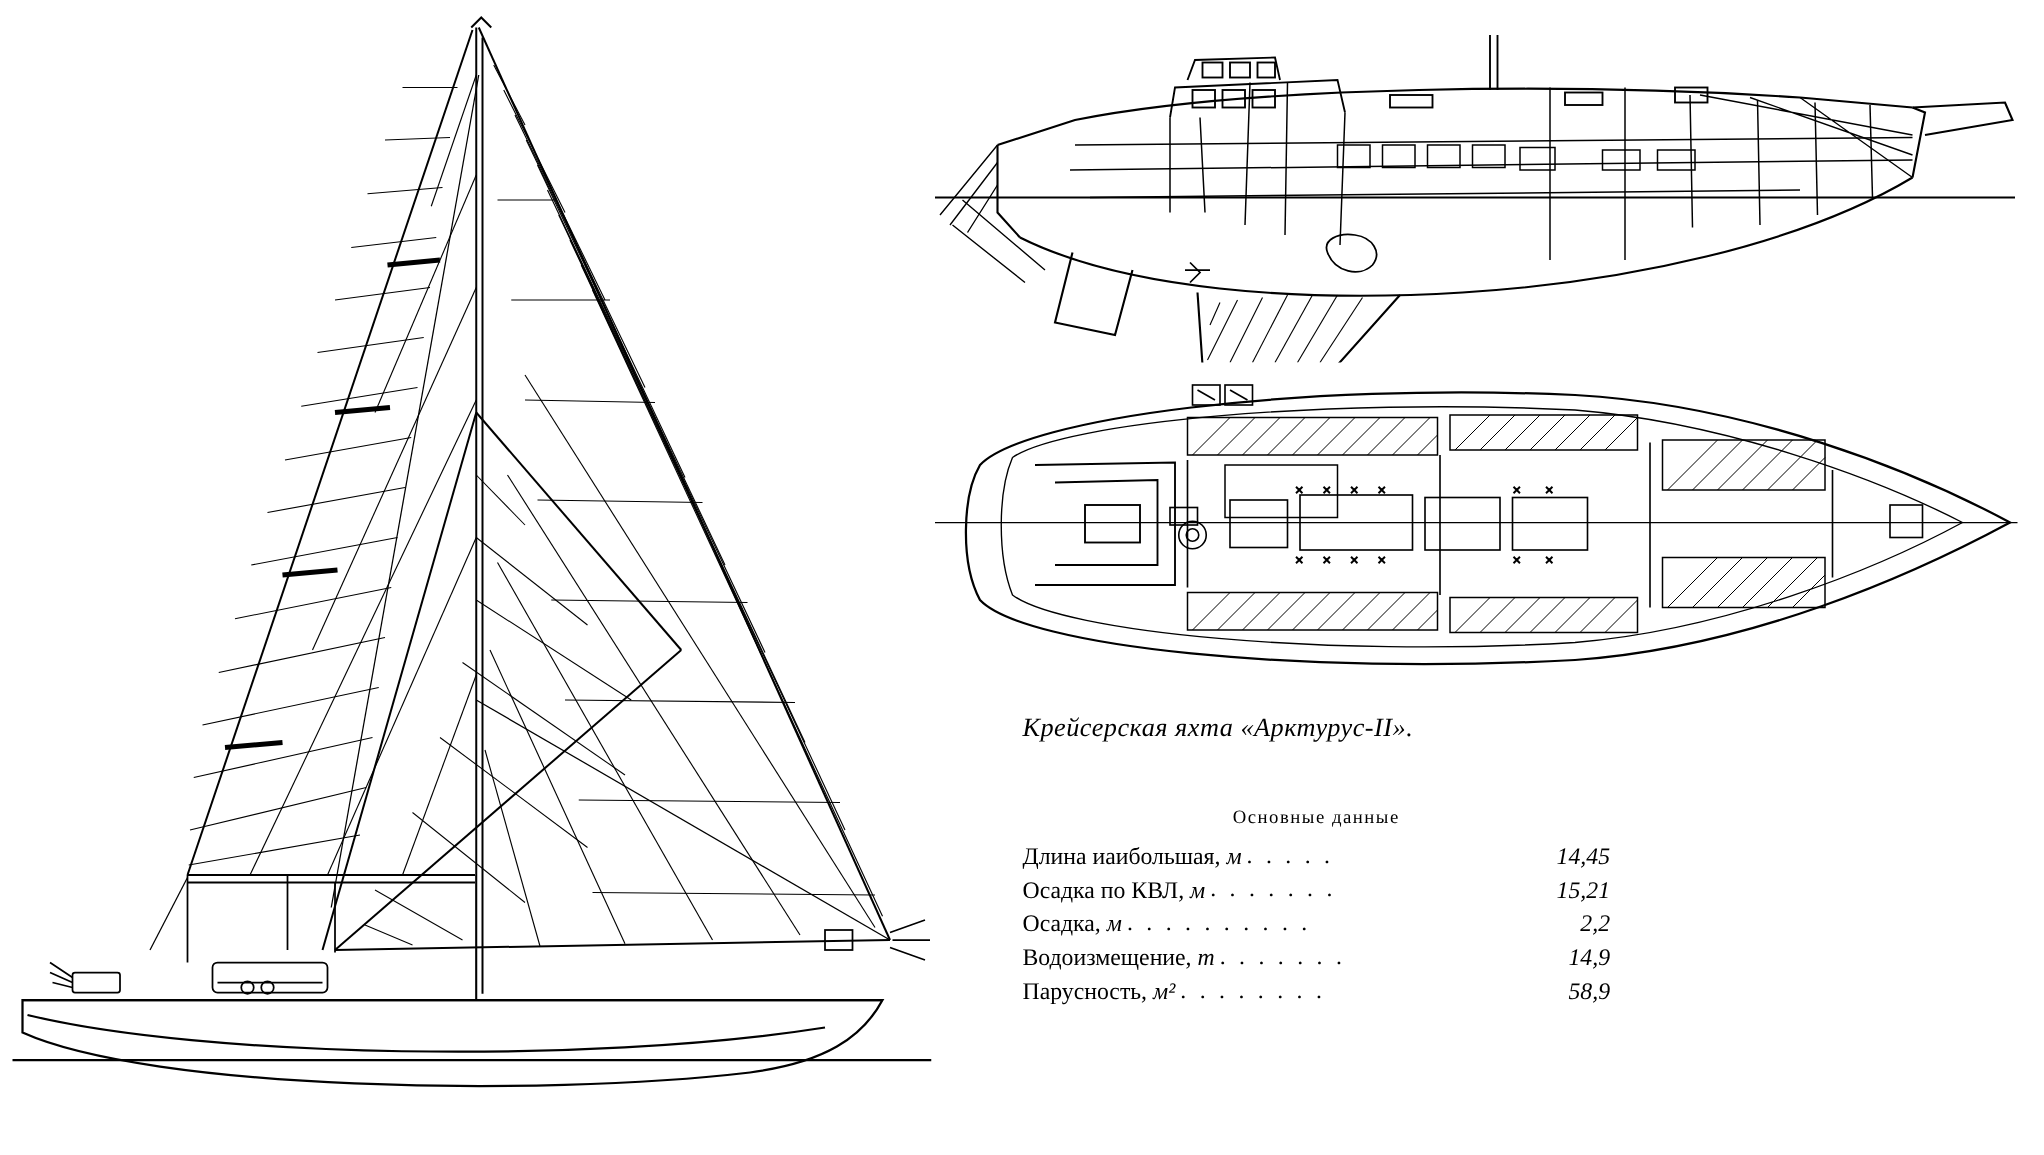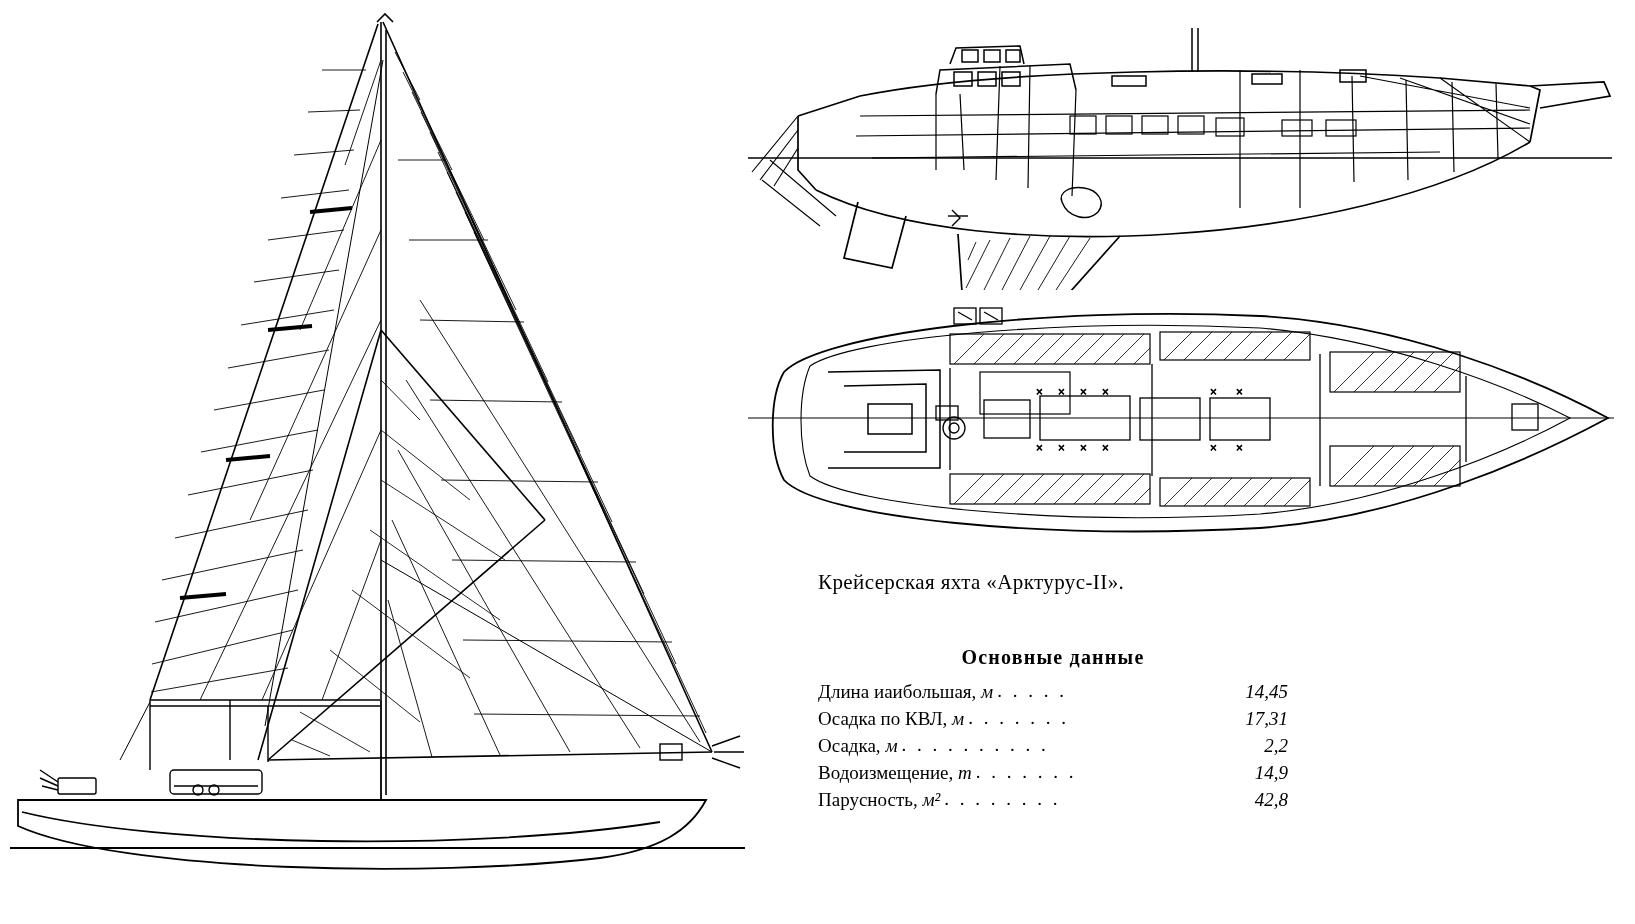--- a/index.html
+++ b/index.html
@@ -11,25 +11,25 @@
   .sailplan{position:absolute;left:0;top:0;width:770px;height:880px;}
   .sailplan svg{display:block;}
 
   
   .profile{position:absolute;left:740px;top:20px;width:880px;height:270px;}
   .plan{position:absolute;left:740px;top:300px;width:880px;height:250px;}
   .profile svg,.plan svg{display:block;}
 
   
   .caption{position:absolute;left:818px;top:570px;width:760px;
-           font-size:21px;letter-spacing:.4px;}
+           font-style:italic;font-size:21px;letter-spacing:.4px;}
 
   
   .specs{position:absolute;left:818px;top:646px;width:470px;}
-  .specs-title{text-align:center;font-weight:bold;font-size:20px;
+  .specs-title{text-align:center;font-weight:normal;font-size:15px;
                letter-spacing:1.2px;margin-bottom:10px;}
   .spec-row{display:flex;align-items:flex-end;font-size:19px;line-height:1.42;
             white-space:nowrap;}
   .spec-label{flex:0 0 auto;}
   .spec-label i{font-style:italic;}
   .spec-dots{flex:1 1 auto;margin:0 4px;overflow:hidden;
              letter-spacing:3px;font-size:19px;
              transform:translateY(-1px);}
   .spec-val{flex:0 0 auto;text-align:right;min-width:46px;font-style:italic;}
 </style>
@@ -370,36 +370,36 @@
 
     <div class="spec-row">
       <span class="spec-label"><span>Длина иаибольшая, </span><i>м</i></span>
       <span class="spec-dots">. . . . .</span>
       <span class="spec-val">14,45</span>
     </div>
 
     <div class="spec-row">
       <span class="spec-label"><span>Осадка по КВЛ, </span><i>м</i></span>
       <span class="spec-dots">. . . . . . .</span>
-      <span class="spec-val">17,31</span>
+      <span class="spec-val">15,21</span>
     </div>
 
 
     <div class="spec-row">
       <span class="spec-label"><span>Осадка, </span><i>м</i></span>
       <span class="spec-dots">. . . . . . . . . .</span>
       <span class="spec-val">2,2</span>
     </div>
 
     <div class="spec-row">
       <span class="spec-label"><span>Водоизмещение, </span><i>т</i></span>
       <span class="spec-dots">. . . . . . .</span>
       <span class="spec-val">14,9</span>
     </div>
 
     <div class="spec-row">
       <span class="spec-label"><span>Парусность, </span><i>м²</i></span>
       <span class="spec-dots">. . . . . . . .</span>
-      <span class="spec-val">42,8</span>
+      <span class="spec-val">58,9</span>
     </div>
   </div>
 
 </div>
 
 </body></html>

